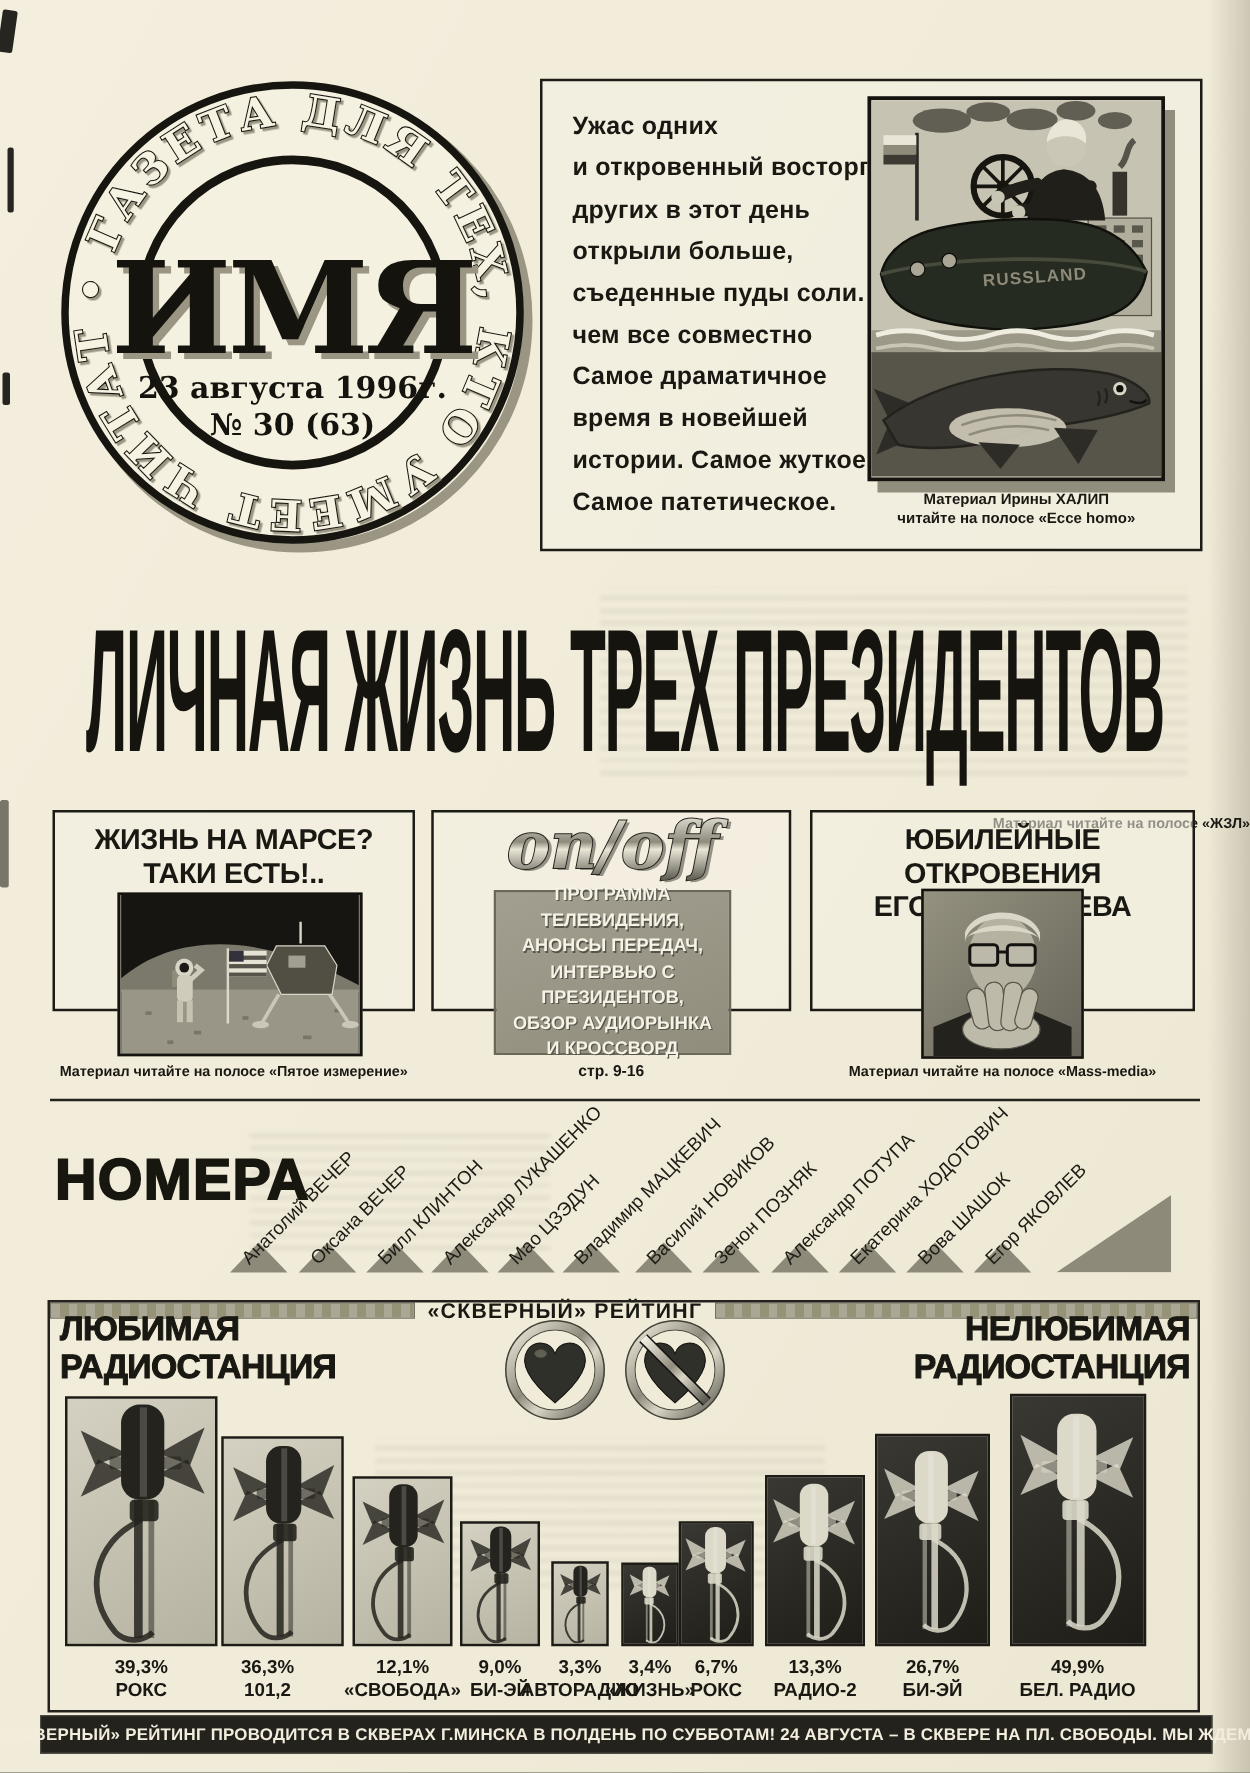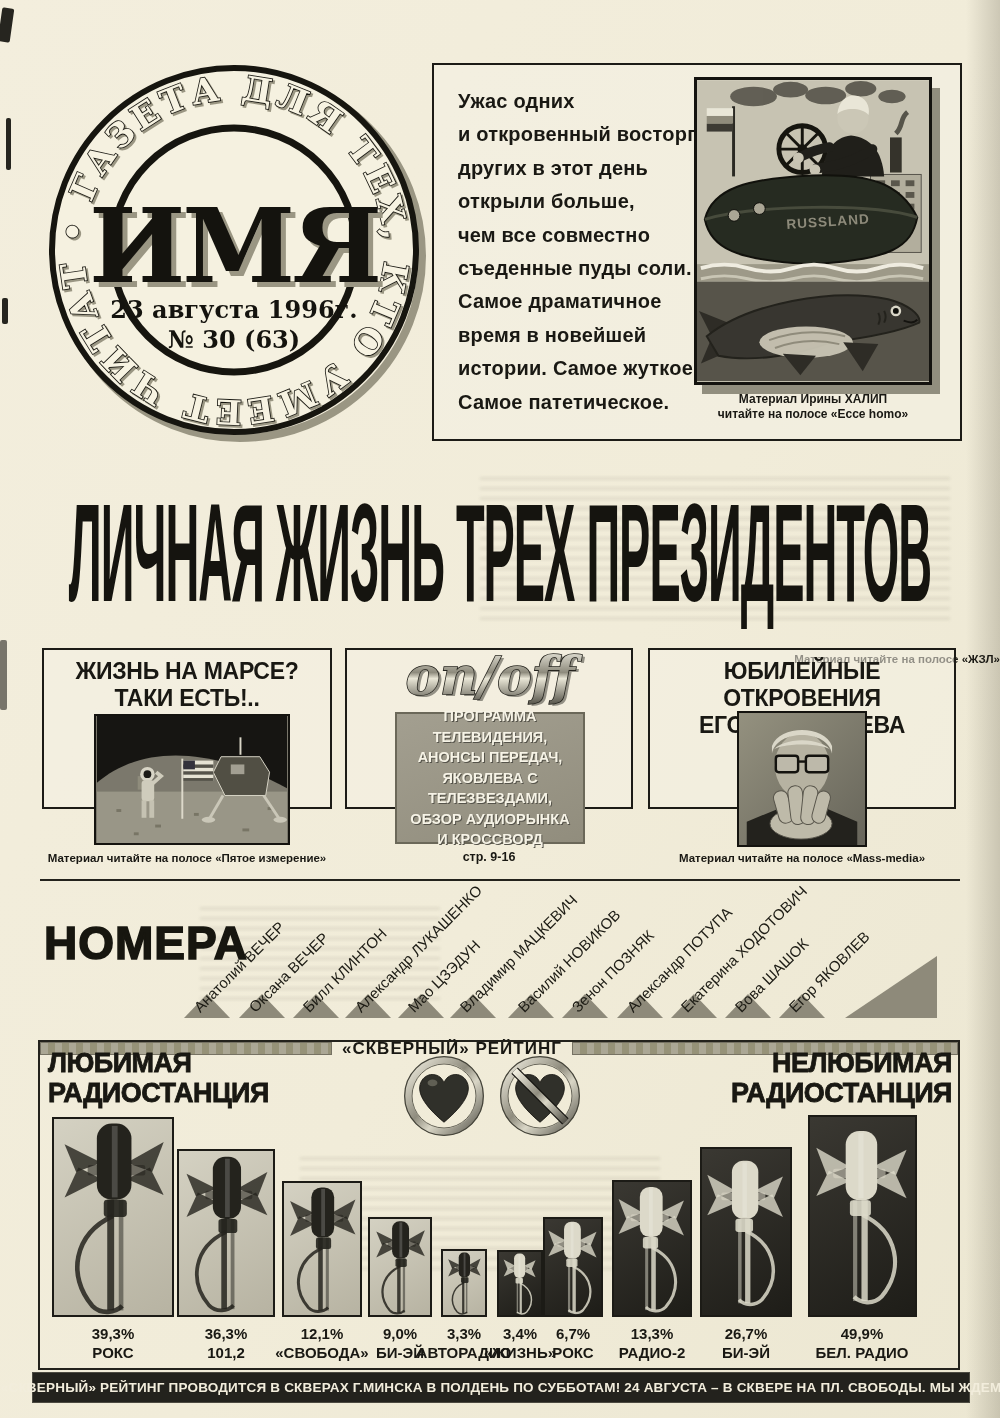--- a/index.html
+++ b/index.html
@@ -126,22 +126,22 @@
     <text x="192" y="260" text-anchor="middle" font-family="DejaVu Serif, serif" font-size="24" font-weight="bold" fill="#14130e">23 августа 1996г.</text>
     <text x="192" y="290" text-anchor="middle" font-family="DejaVu Serif, serif" font-size="24" font-weight="bold" fill="#14130e">№ 30 (63)</text>
   </svg>
 
   <div class="lead-box">
     <div class="lead-text">
       <div>Ужас одних</div>
       <div>и откровенный восторг</div>
       <div>других в этот день</div>
       <div>открыли больше,</div>
+      <div>съеденные пуды соли.</div>
       <div>чем все совместно</div>
-      <div>съеденные пуды соли.</div>
       <div>Самое драматичное</div>
       <div>время в новейшей</div>
       <div>истории. Самое жуткое.</div>
       <div>Самое патетическое.</div>
     </div>
   </div>
   <div class="cartoon-shadow"></div>
   <div class="cartoon-frame">
     <svg viewBox="0 0 238 308">
       <rect x="0" y="0" width="238" height="206" fill="#c7c3b2"></rect>
@@ -270,21 +270,21 @@
   </div>
 
   <div class="teaser t2">
     <svg class="onoff-logo" viewBox="0 0 260 62">
       <text x="132" y="46" text-anchor="middle" font-family="DejaVu Serif, serif" font-style="italic" font-weight="bold" font-size="52" fill="#55534a" opacity=".6">on/off</text>
       <text x="129" y="44" text-anchor="middle" font-family="DejaVu Serif, serif" font-style="italic" font-weight="bold" font-size="52" fill="url(#chrome)" stroke="#26251f" stroke-width="1.6" style="paint-order:stroke">on/off</text>
     </svg>
     <div class="gray-box">
       <div>ПРОГРАММА ТЕЛЕВИДЕНИЯ,</div>
       <div>АНОНСЫ ПЕРЕДАЧ,</div>
-      <div>ЯКОВЛЕВА С ТЕЛЕЗВЕЗДАМИ,</div>
+      <div>ИНТЕРВЬЮ С ПРЕЗИДЕНТОВ,</div>
       <div>ОБЗОР АУДИОРЫНКА</div>
       <div>И КРОССВОРД</div>
     </div>
     <div class="pageref">стр. 9-16</div>
   </div>
 
   <div class="teaser t3">
     <div class="teaser-title">
       <div>ЮБИЛЕЙНЫЕ ОТКРОВЕНИЯ</div>
       <div>ЕГОРА ЯКОВЛЕВА</div>
@@ -433,21 +433,21 @@
   <div class="mic-box dark" style="left:808px;top:1115px;width:109px;height:202px">
       <svg class="mic mirror" viewBox="0 0 100 170">
         <use href="#mic-sym"></use>
       </svg>
     </div>
 
   <div class="bar-label" style="left:38px">
       <span>39,3%</span>
       <span>РОКС</span>
     </div>
-  <div class="bar-label" style="left:151px">
+  <div class="bar-label" style="left:139px">
       <span>36,3%</span>
       <span>101,2</span>
     </div>
   <div class="bar-label" style="left:247px">
       <span>12,1%</span>
       <span>«СВОБОДА»</span>
     </div>
   <div class="bar-label" style="left:325px">
       <span>9,0%</span>
       <span>БИ-ЭЙ</span>

